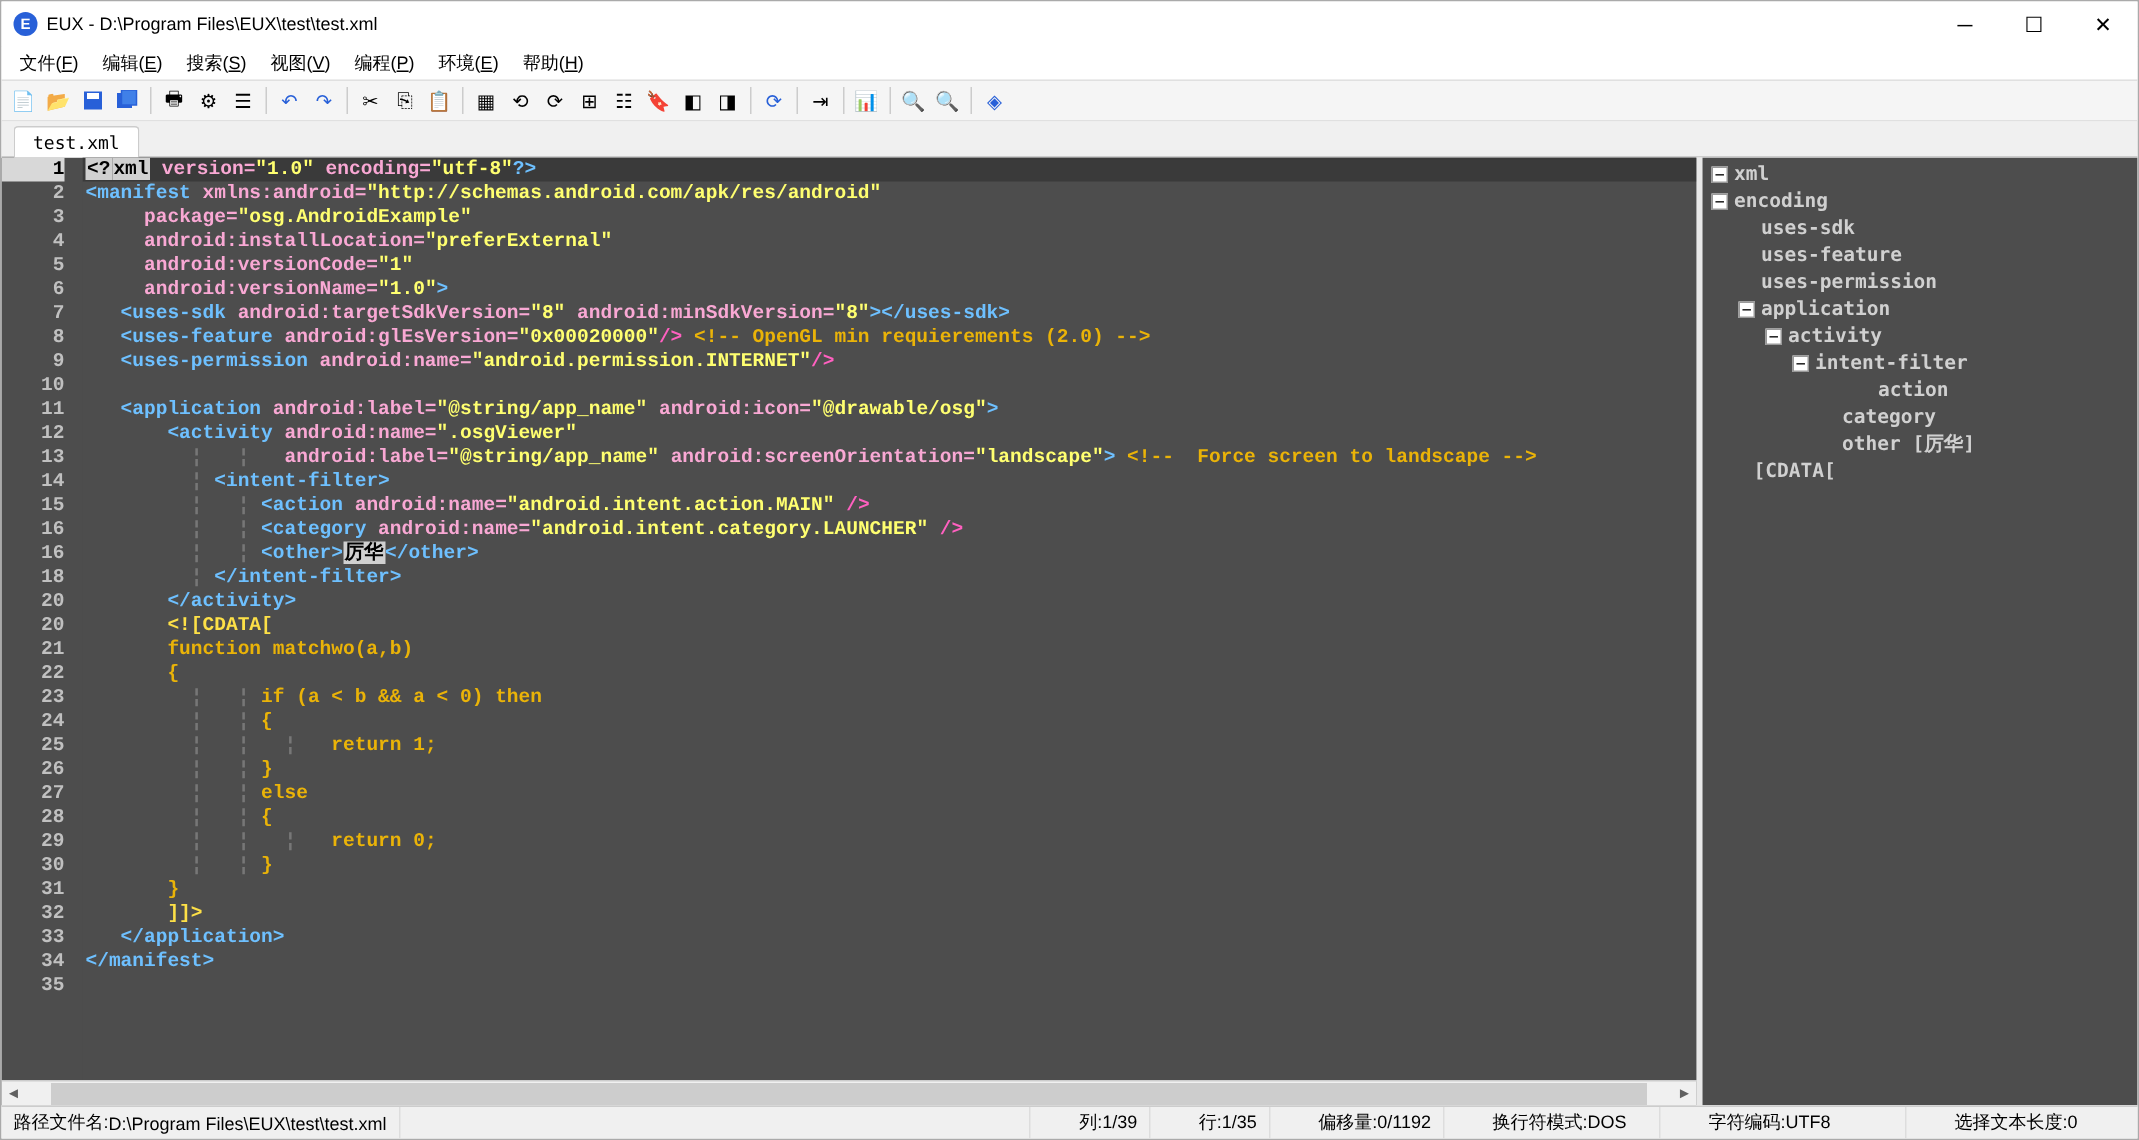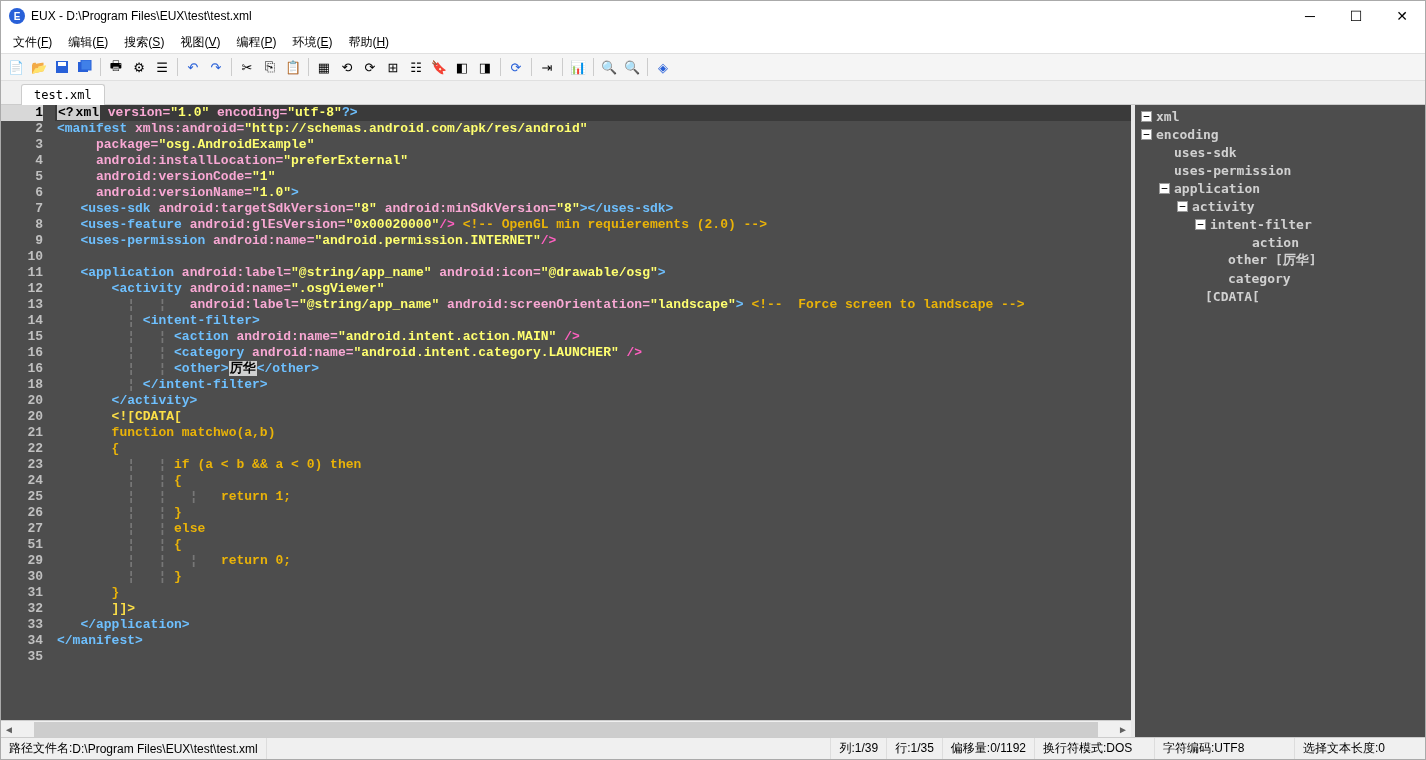--- a/index.html
+++ b/index.html
@@ -9,21 +9,21 @@
 .titlebar-icon { width: 16px; height: 16px; background: #2860d8; border-radius: 50%; margin-right: 6px; display:inline-flex;align-items:center;justify-content:center;color:#fff;font-size:10px;font-weight:bold; }
 .titlebar-text { flex: 1; font-size: 12px; color: #000; }
 .win-controls { display: flex; height: 100%; }
 .win-btn { width: 46px; height: 30px; display: flex; align-items: center; justify-content: center; font-size: 14px; cursor: default; }
 .menubar { height: 22px; display: flex; align-items: center; padding: 0 4px; background: #fff; }
 .menu-item { padding: 2px 8px; font-size: 12px; cursor: default; }
 .menu-item u { text-decoration: underline; }
 .toolbar { height: 28px; background: #f5f5f5; border-top: 1px solid #e0e0e0; border-bottom: 1px solid #e0e0e0; display: flex; align-items: center; padding: 0 4px; gap: 1px; }
 .tb-btn { width: 22px; height: 22px; display: flex; align-items: center; justify-content: center; cursor: default; border-radius: 2px; font-size: 13px; }
 .tb-sep { width: 1px; height: 18px; background: #ccc; margin: 0 3px; }
-.tabs { height: 24px; background: #f0f0f0; display: flex; align-items: flex-end; padding: 0 20px; border-bottom: 1px solid #ccc; }
+.tabs { height: 24px; background: #f0f0f0; display: flex; align-items: flex-end; padding: 0 8px; border-bottom: 1px solid #ccc; }
 .tab { padding: 3px 12px; background: #fff; border: 1px solid #ccc; border-bottom: none; font-size: 12px; font-family: Consolas, monospace; cursor: default; border-radius: 3px 3px 0 0; position: relative; top: 1px; }
 .main { flex: 1; display: flex; overflow: hidden; }
 .editor-pane { flex: 1; display: flex; flex-direction: column; background: #4d4d4d; overflow: hidden; }
 .editor-body { flex: 1; display: flex; overflow: hidden; font-family: Consolas, "Courier New", monospace; font-size: 13px; line-height: 16px; font-weight: bold; }
 .gutter { width: 54px; background: #4d4d4d; color: #c0c0c0; text-align: right; padding-right: 12px; user-select: none; }
 .gutter div { height: 16px; }
 .gutter .current { background: #d8d8d8; color: #000; }
 .code { flex: 1; background: #4d4d4d; color: #c0c0c0; overflow: hidden; white-space: pre; position: relative; }
 .code-line { height: 16px; padding-left: 2px; }
 .code-line.current { background: #3a3a3a; }
@@ -37,21 +37,21 @@
 .c-txt { color: #d0d0d0; }
 .indent-guide { color: #777; }
 .scroll-h { height: 17px; background: #f0f0f0; border-top: 1px solid #ccc; display: flex; align-items: center; }
 .scroll-h .thumb { height: 15px; background: #cdcdcd; width: 100%; margin: 0 17px; }
 .scroll-h .arrow { width: 17px; height: 17px; display: flex; align-items: center; justify-content: center; color: #606060; font-size: 10px; }
 .splitter { width: 4px; background: #e8e8e8; cursor: ew-resize; }
 .outline { width: 290px; background: #4d4d4d; color: #d0d0d0; font-family: Consolas, monospace; font-size: 13px; font-weight: bold; padding: 2px 0; overflow: hidden; }
 .tree-row { height: 18px; display: flex; align-items: center; white-space: nowrap; cursor: default; }
 .tree-exp { width: 11px; height: 11px; border: 1px solid #999; background: #fff; color: #000; font-size: 11px; line-height: 9px; text-align: center; margin-right: 4px; font-weight: normal; font-family: monospace; }
 .tree-noexp { width: 11px; margin-right: 4px; }
-.statusbar { height: 22px; background: #f0f0f0; border-top: 1px solid #ccc; display: flex; align-items: flex-end; font-size: 12px; }
+.statusbar { height: 22px; background: #f0f0f0; border-top: 1px solid #ccc; display: flex; align-items: flex-end; font-size: 12px; gap: 24px; }
 .status-cell { padding: 0 8px; border-right: 1px solid #ddd; height: 100%; display: flex; align-items: center; white-space: nowrap; }
 svg { display: block; }
 </style>
 </head>
 <body>
 
 <div class="window">
   <div class="titlebar">
     <span class="titlebar-icon">E</span>
     <span class="titlebar-text">EUX - D:\Program Files\EUX\test\test.xml</span>
@@ -148,21 +148,21 @@
             <div>18</div>
             <div>20</div>
             <div>20</div>
             <div>21</div>
             <div>22</div>
             <div>23</div>
             <div>24</div>
             <div>25</div>
             <div>26</div>
             <div>27</div>
-            <div>51</div>
+            <div>28</div>
             <div>29</div>
             <div>30</div>
             <div>31</div>
             <div>32</div>
             <div>33</div>
             <div>34</div>
             <div>35</div>
           </div>
         <div class="code" id="code"><div class="code-line current"><span class="hl-sel">&lt;?</span><span class="hl-sel">xml</span><span class="c-attr"> version=</span><span class="c-str">"1.0"</span><span class="c-attr"> encoding=</span><span class="c-str">"utf-8"</span><span class="c-tag">?&gt;</span></div><div class="code-line"><span class="c-tag">&lt;manifest</span><span class="c-attr"> xmlns:android=</span><span class="c-str">"http://schemas.android.com/apk/res/android"</span></div><div class="code-line">     <span class="c-attr">package=</span><span class="c-str">"osg.AndroidExample"</span></div><div class="code-line">     <span class="c-attr">android:installLocation=</span><span class="c-str">"preferExternal"</span></div><div class="code-line">     <span class="c-attr">android:versionCode=</span><span class="c-str">"1"</span></div><div class="code-line">     <span class="c-attr">android:versionName=</span><span class="c-str">"1.0"</span><span class="c-tag">&gt;</span></div><div class="code-line">   <span class="c-tag">&lt;uses-sdk</span><span class="c-attr"> android:targetSdkVersion=</span><span class="c-str">"8"</span><span class="c-attr"> android:minSdkVersion=</span><span class="c-str">"8"</span><span class="c-tag">&gt;</span><span class="c-tag">&lt;/uses-sdk&gt;</span></div><div class="code-line">   <span class="c-tag">&lt;uses-feature</span><span class="c-attr"> android:glEsVersion=</span><span class="c-str">"0x00020000"</span><span class="c-pink">/&gt;</span><span class="c-cmt"> &lt;!-- OpenGL min requierements (2.0) --&gt;</span></div><div class="code-line">   <span class="c-tag">&lt;uses-permission</span><span class="c-attr"> android:name=</span><span class="c-str">"android.permission.INTERNET"</span><span class="c-pink">/&gt;</span></div><div class="code-line"></div><div class="code-line">   <span class="c-tag">&lt;application</span><span class="c-attr"> android:label=</span><span class="c-str">"@string/app_name"</span><span class="c-attr"> android:icon=</span><span class="c-str">"@drawable/osg"</span><span class="c-tag">&gt;</span></div><div class="code-line">       <span class="c-tag">&lt;activity</span><span class="c-attr"> android:name=</span><span class="c-str">".osgViewer"</span></div><div class="code-line">         <span class="indent-guide">¦</span>   <span class="indent-guide">¦</span>   <span class="c-attr">android:label=</span><span class="c-str">"@string/app_name"</span><span class="c-attr"> android:screenOrientation=</span><span class="c-str">"landscape"</span><span class="c-tag">&gt;</span><span class="c-cmt"> &lt;!--  Force screen to landscape --&gt;</span></div><div class="code-line">         <span class="indent-guide">¦</span> <span class="c-tag">&lt;intent-filter&gt;</span></div><div class="code-line">         <span class="indent-guide">¦</span>   <span class="indent-guide">¦</span> <span class="c-tag">&lt;action</span><span class="c-attr"> android:name=</span><span class="c-str">"android.intent.action.MAIN"</span><span class="c-pink"> /&gt;</span></div><div class="code-line">         <span class="indent-guide">¦</span>   <span class="indent-guide">¦</span> <span class="c-tag">&lt;category</span><span class="c-attr"> android:name=</span><span class="c-str">"android.intent.category.LAUNCHER"</span><span class="c-pink"> /&gt;</span></div><div class="code-line">         <span class="indent-guide">¦</span>   <span class="indent-guide">¦</span> <span class="c-tag">&lt;other&gt;</span><span class="c-txt hl-sel" style="background:#d0d0d0;color:#000">厉华</span><span class="c-tag">&lt;/other&gt;</span></div><div class="code-line">         <span class="indent-guide">¦</span> <span class="c-tag">&lt;/intent-filter&gt;</span></div><div class="code-line">       <span class="c-tag">&lt;/activity&gt;</span></div><div class="code-line">       <span class="c-orange">&lt;![CDATA[</span></div><div class="code-line">       <span class="c-cmt">function matchwo(a,b)</span></div><div class="code-line">       <span class="c-cmt">{</span></div><div class="code-line">         <span class="indent-guide">¦</span>   <span class="indent-guide">¦</span> <span class="c-cmt">if (a &lt; b &amp;&amp; a &lt; 0) then</span></div><div class="code-line">         <span class="indent-guide">¦</span>   <span class="indent-guide">¦</span> <span class="c-cmt">{</span></div><div class="code-line">         <span class="indent-guide">¦</span>   <span class="indent-guide">¦</span>   <span class="indent-guide">¦</span>   <span class="c-cmt">return 1;</span></div><div class="code-line">         <span class="indent-guide">¦</span>   <span class="indent-guide">¦</span> <span class="c-cmt">}</span></div><div class="code-line">         <span class="indent-guide">¦</span>   <span class="indent-guide">¦</span> <span class="c-cmt">else</span></div><div class="code-line">         <span class="indent-guide">¦</span>   <span class="indent-guide">¦</span> <span class="c-cmt">{</span></div><div class="code-line">         <span class="indent-guide">¦</span>   <span class="indent-guide">¦</span>   <span class="indent-guide">¦</span>   <span class="c-cmt">return 0;</span></div><div class="code-line">         <span class="indent-guide">¦</span>   <span class="indent-guide">¦</span> <span class="c-cmt">}</span></div><div class="code-line">       <span class="c-cmt">}</span></div><div class="code-line">       <span class="c-orange">]]&gt;</span></div><div class="code-line">   <span class="c-tag">&lt;/application&gt;</span></div><div class="code-line"><span class="c-tag">&lt;/manifest&gt;</span></div><div class="code-line"></div></div>
       </div>
@@ -181,47 +181,51 @@
         <div class="tree-row" style="padding-left: 6px;">
           <span class="tree-exp">−</span>
           <span>encoding</span>
         </div>
         <div class="tree-row" style="padding-left: 24px;">
           <span class="tree-noexp"></span>
           <span>uses-sdk</span>
         </div>
         <div class="tree-row" style="padding-left: 24px;">
           <span class="tree-noexp"></span>
+          <span>uses-feature</span>
+        </div>
+        <div class="tree-row" style="padding-left: 24px;">
+          <span class="tree-noexp"></span>
           <span>uses-permission</span>
         </div>
         <div class="tree-row" style="padding-left: 24px;">
           <span class="tree-exp">−</span>
           <span>application</span>
         </div>
         <div class="tree-row" style="padding-left: 42px;">
           <span class="tree-exp">−</span>
           <span>activity</span>
         </div>
         <div class="tree-row" style="padding-left: 60px;">
           <span class="tree-exp">−</span>
           <span>intent-filter</span>
         </div>
         <div class="tree-row" style="padding-left: 102px;">
           <span class="tree-noexp"></span>
           <span>action</span>
         </div>
         <div class="tree-row" style="padding-left: 78px;">
           <span class="tree-noexp"></span>
+          <span>category</span>
+        </div>
+        <div class="tree-row" style="padding-left: 78px;">
+          <span class="tree-noexp"></span>
           <span>other [厉华]</span>
         </div>
-        <div class="tree-row" style="padding-left: 78px;">
-          <span class="tree-noexp"></span>
-          <span>category</span>
-        </div>
-        <div class="tree-row" style="padding-left: 55px; text-align: center;">
+        <div class="tree-row" style="padding-left: 19px; text-align: center;">
           <span class="tree-noexp"></span>
           <span>[CDATA[</span>
         </div>
       </div>
   </div>
 
   <div class="statusbar">
     <div class="status-cell" style="flex:0 0 auto">
         <span>路径文件名:</span>
         <span>D:\Program Files\EUX\test\test.xml</span>

